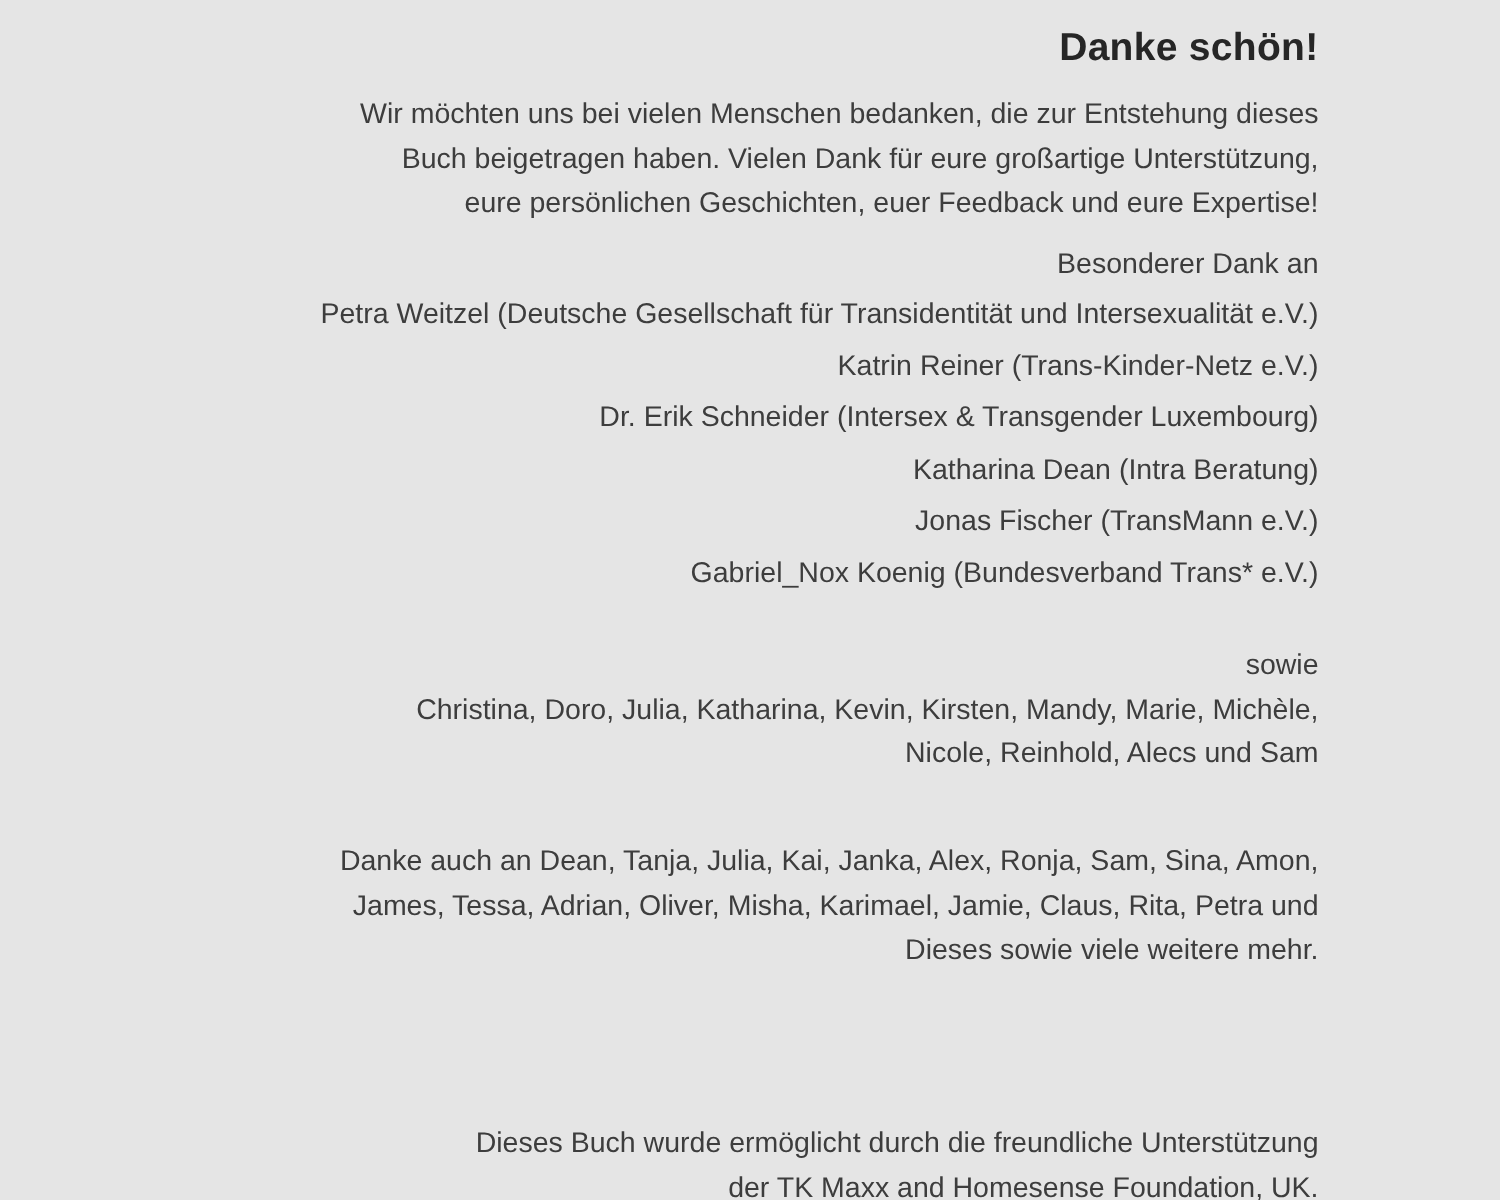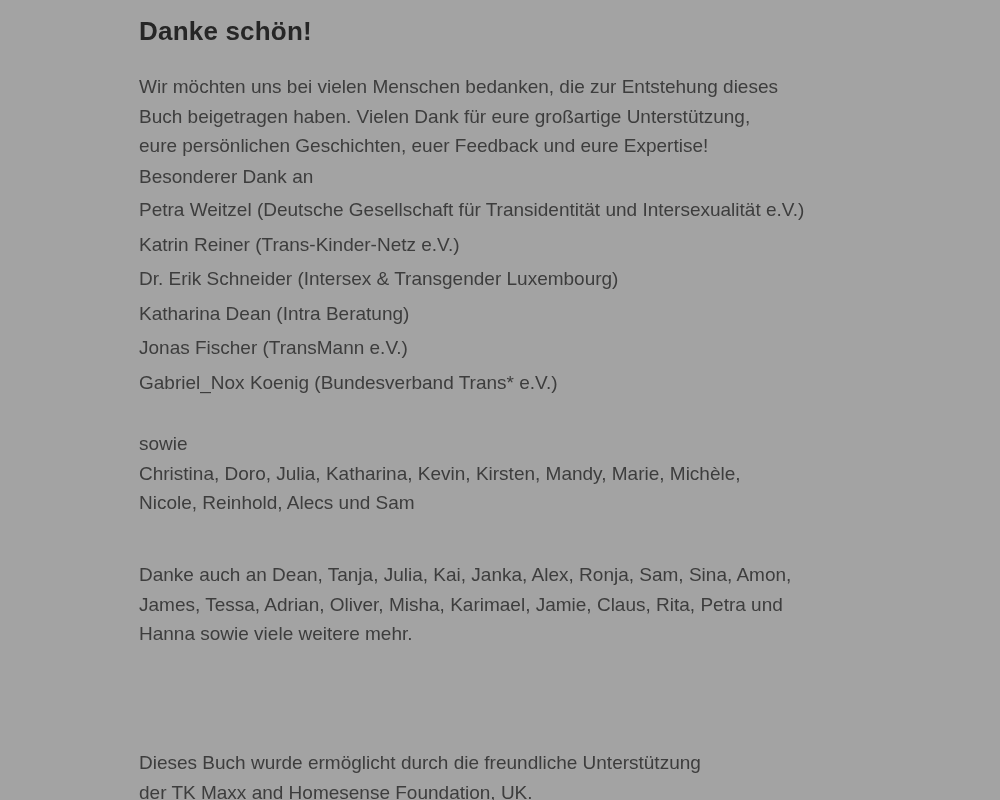--- a/index.html
+++ b/index.html
@@ -4,24 +4,25 @@
 <style>
   html, body {
     margin: 0;
     padding: 0;
     background: #ffffff;
   }
   .page {
     position: relative;
     width: 1000px;
     height: 800px;
-    background: #a3a3a3;
+    background: #e5e5e5;
     overflow: hidden;
     font-family: "Liberation Sans", sans-serif;
     color: #383838;
+    text-align: right;
   }
   .content {
     position: absolute;
     left: 139px;
     top: 0;
     width: 740px;
   }
   .block {
     position: absolute;
     left: 0;
@@ -34,21 +35,21 @@
     font-weight: 700;
     color: #262626;
     letter-spacing: 0.2px;
   }
   .body-text {
     font-size: 19px;
     line-height: 29.5px;
     font-weight: 400;
     color: #3d3d3d;
   }
-  .intro           { top: 72px;  }
+  .intro           { top: 62px;  }
   .lead-in         { top: 162px; }
   .thanks-list     { top: 193px; line-height: 34.5px; }
   .also-thanks     { top: 429px; }
   .further-thanks  { top: 560px; }
   .funding-note    { top: 748px; }
 </style>
 </head>
 <body>
 
 <div class="page">
@@ -75,21 +76,21 @@
 
     <div class="block body-text also-thanks">
       <div>sowie</div>
       <div>Christina, Doro, Julia, Katharina, Kevin, Kirsten, Mandy, Marie, Michèle,</div>
       <div>Nicole, Reinhold, Alecs und Sam</div>
     </div>
 
     <div class="block body-text further-thanks">
       <div>Danke auch an Dean, Tanja, Julia, Kai, Janka, Alex, Ronja, Sam, Sina, Amon,</div>
       <div>James, Tessa, Adrian, Oliver, Misha, Karimael, Jamie, Claus, Rita, Petra und</div>
-      <div>Hanna sowie viele weitere mehr.</div>
+      <div>Dieses sowie viele weitere mehr.</div>
     </div>
 
     <div class="block body-text funding-note">
       <div>Dieses Buch wurde ermöglicht durch die freundliche Unterstützung</div>
       <div>der TK Maxx and Homesense Foundation, UK.</div>
     </div>
 
   </div>
 </div>
 

